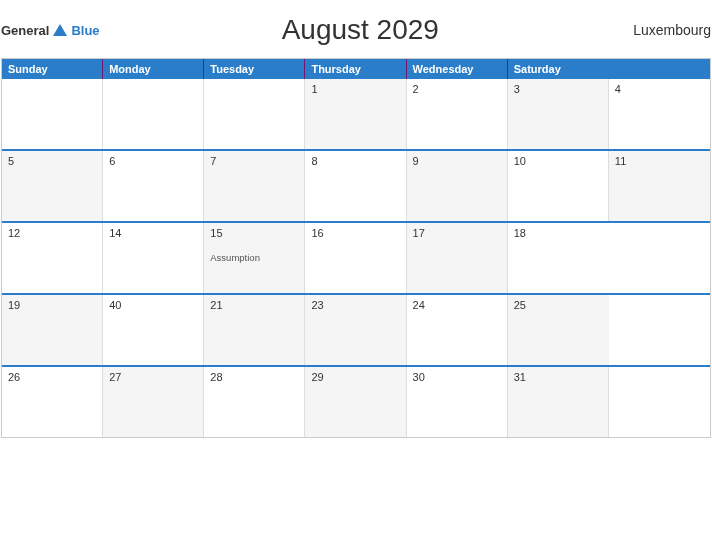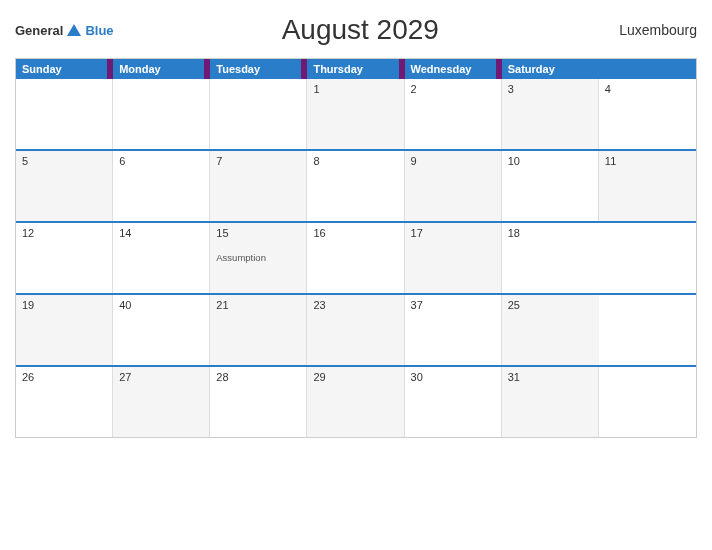--- a/index.html
+++ b/index.html
@@ -6,21 +6,21 @@
     body {
       width: 712px;
       height: 550px;
       background: #fff;
       font-family: Arial, sans-serif;
       overflow: hidden;
     }
     .page {
       width: 712px;
       height: 420px;
-      padding: 10px 15px;
+      padding: 10px 1px;
       display: flex;
       flex-direction: column;
     }
     
     .header {
       display: flex;
       align-items: center;
       justify-content: space-between;
       margin-bottom: 8px;
       padding: 4px 0;
@@ -71,21 +71,21 @@
     .day-headers {
       display: grid;
       grid-template-columns: repeat(7, 1fr);
       background: #2a7dc9;
     }
     .day-header {
       color: #fff;
       font-size: 11px;
       font-weight: bold;
       padding: 4px 6px;
-      border-right: 6px solid #701a75;
+      border-right: 1px solid #701a75;
       text-align: left;
     }
     .day-header:last-child {
       border-right: none;
     }
     .weeks {
       flex: 1;
       display: flex;
       flex-direction: column;
     }
@@ -228,21 +228,21 @@
         <div class="day-cell">
             <span class="day-num">40</span>
           </div>
         <div class="day-cell shaded">
             <span class="day-num">21</span>
           </div>
         <div class="day-cell shaded">
             <span class="day-num">23</span>
           </div>
         <div class="day-cell">
-            <span class="day-num">37</span>
+            <span class="day-num">24</span>
           </div>
         <div class="day-cell shaded">
             <span class="day-num">25</span>
           </div>
       </div>
 
       <div class="week-row">
         <div class="day-cell">
             <span class="day-num">26</span>
           </div>

